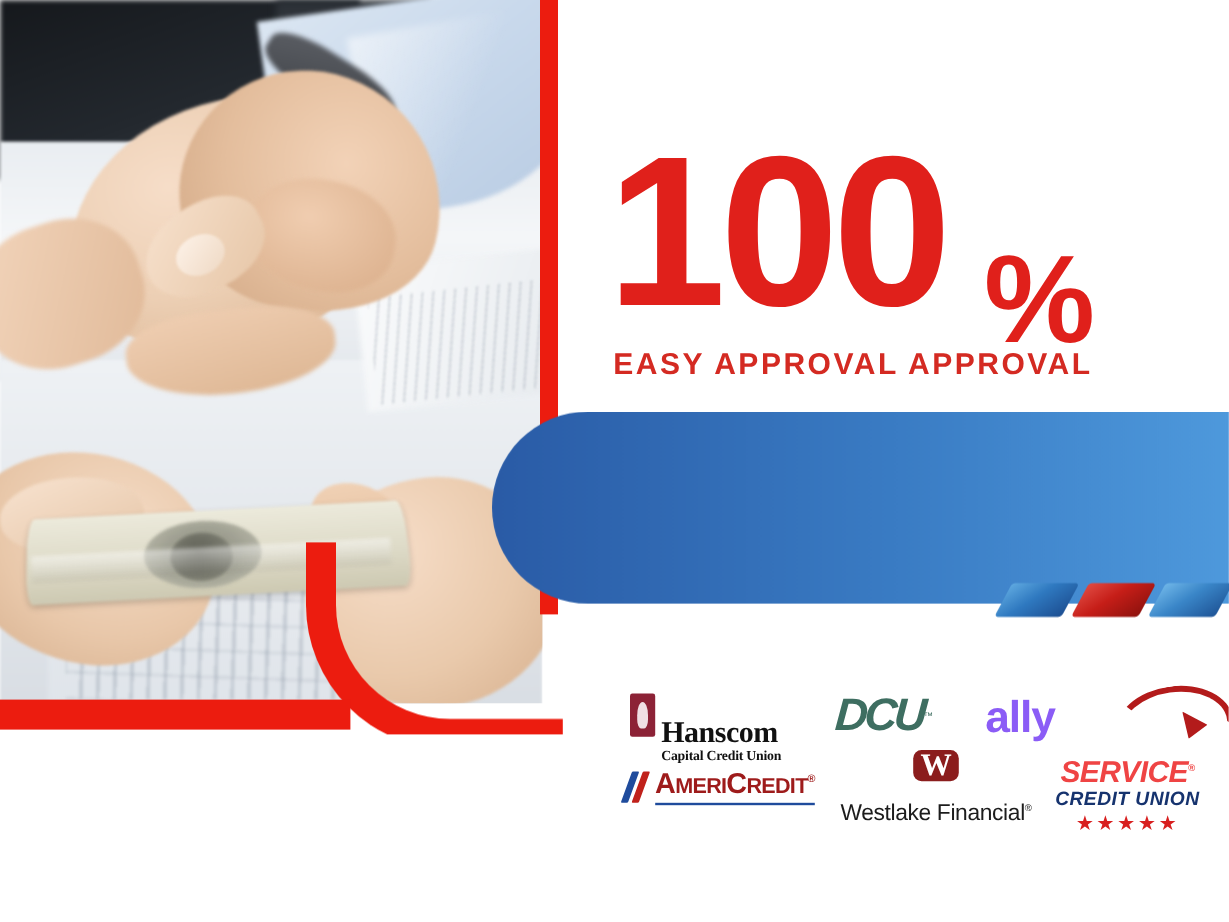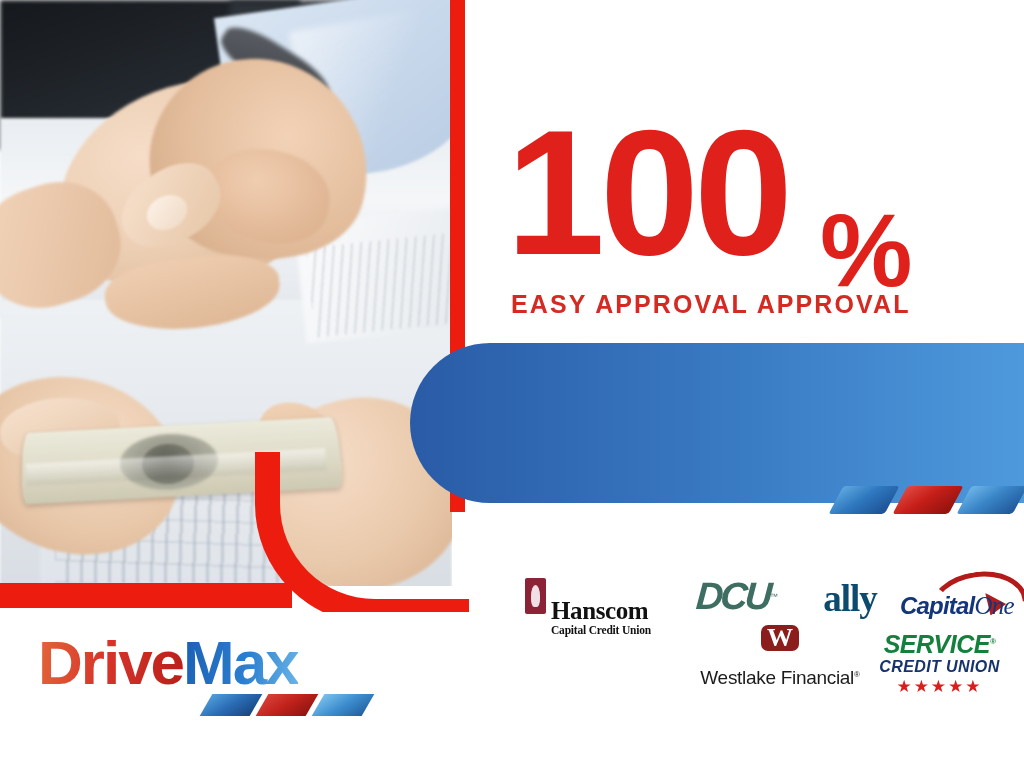--- a/index.html
+++ b/index.html
@@ -150,22 +150,22 @@
   .hans-2{font-family:"Liberation Serif",serif;font-size:11.5px;font-weight:bold;color:#111;margin-top:2px;letter-spacing:-.2px;}
 
   
   .dcu{left:182px;top:10px;width:110px;height:40px;}
   .dcu-txt{font-family:"Liberation Sans",sans-serif;font-size:38px;font-weight:bold;
     color:#3e6e61;letter-spacing:-3px;font-style:italic;transform:skewX(-4deg);}
   .dcu-tm{font-size:8px;vertical-align:super;color:#3e6e61;font-style:normal;}
 
   
   .ally{left:298px;top:12px;width:104px;height:40px;}
-  .ally-txt{font-family:Liberation Serif, serif;font-size:37px;font-weight:bold;
-    color:#0c4a6e;letter-spacing:-1px;}
+  .ally-txt{font-family:Liberation Sans, sans-serif;font-size:37px;font-weight:bold;
+    color:#8b5cf6;letter-spacing:-1px;}
 
   
   .capone{left:400px;top:4px;width:118px;height:52px;}
   .capone-inner{position:relative;width:118px;height:52px;}
   .capone-swoosh{position:absolute;left:28px;top:2px;width:88px;height:30px;
     border:5px solid transparent;border-top-color:#b31b1b;border-right-color:#b31b1b;
     border-radius:60% 60% 0 0/100% 100% 0 0;transform:rotate(-8deg);}
   .capone-tail{position:absolute;left:84px;top:24px;width:22px;height:22px;
     background:#b31b1b;clip-path:polygon(0 0,100% 40%,35% 100%);transform:rotate(6deg);}
   .capone-txt{position:absolute;left:0;top:22px;font-size:24px;font-weight:bold;font-style:italic;
@@ -188,21 +188,21 @@
   .westlake{left:200px;top:60px;width:160px;height:62px;flex-direction:column;}
   .wl-sq{width:38px;height:38px;background:#8b1d1d;border-radius:7px;
     display:flex;align-items:center;justify-content:center;}
   .wl-w{font-family:"Liberation Serif",serif;color:#fff;font-size:26px;font-weight:bold;line-height:1;}
   .wl-txt{font-family:"Liberation Sans",sans-serif;font-size:19px;color:#1c1c1c;margin-top:16px;letter-spacing:-.3px;}
   .wl-reg{font-size:8px;vertical-align:super;}
 
   
   .servicecu{left:372px;top:62px;width:135px;height:58px;flex-direction:column;align-items:center;}
   .sv-1{font-family:"Liberation Sans",sans-serif;font-size:25px;font-weight:bold;font-style:italic;
-    color:#15803d;letter-spacing:-.5px;line-height:1;margin-top:12px;}
+    color:#ef4444;letter-spacing:-.5px;line-height:1;margin-top:12px;}
   .sv-reg{font-size:8px;vertical-align:super;}
   .sv-2{font-family:"Liberation Sans",sans-serif;font-size:16px;font-weight:bold;font-style:italic;
     color:#16336e;letter-spacing:.4px;line-height:1;margin-top:2px;}
   .sv-stars{color:#d81f1f;font-size:17px;letter-spacing:2px;line-height:1;margin-top:3px;}
 </style>
 </head>
 <body>
 
 <div id="stage">
 
@@ -248,28 +248,20 @@
   <div class="sub-guarantee">EASY APPROVAL APPROVAL</div>
 
   <div class="banner"></div>
 
   <div class="chevrons">
     <div class="chev b1"></div>
     <div class="chev r"></div>
     <div class="chev b2"></div>
   </div>
 
-  <div class="logo">
-    <span class="logo-word logo-drive">Drive</span><span class="logo-word logo-max">Max</span>
-    <div class="logo-chevs">
-      <div class="lc l1"></div>
-      <div class="lc l2"></div>
-      <div class="lc l3"></div>
-    </div>
-  </div>
 
   <div class="logos">
 
     <div class="logo-cell hanscom">
       <div class="hans-emblem">
         <div class="hans-figure"></div>
       </div>
       <div class="hans-txt">
         <span class="hans-1">Hanscom</span>
         <span class="hans-2">Capital Credit Union</span>
@@ -282,24 +274,33 @@
     </div>
 
     <div class="logo-cell ally">
       <span class="ally-txt">ally</span>
     </div>
 
     <div class="logo-cell capone">
       <div class="capone-inner">
         <div class="capone-swoosh"></div>
         <div class="capone-tail"></div>
-        <div class="capone-txt"><span>Capital</span><span class="capone-one">One</span></div>
-      </div>
-    </div>
-
+      </div>
+    </div>
+
+    <div class="logo-cell americredit">
+      <div class="ac-slashes">
+        <span class="ac-s1"></span>
+          <span class="ac-s2"></span>
+      </div>
+      <div class="ac-txtwrap">
+        <span class="ac-txt"><span>A</span><span class="sm">MERI</span><span>C</span><span class="sm">REDIT</span><span class="ac-reg">®</span></span>
+        <div class="ac-rule"></div>
+      </div>
+    </div>
 
     <div class="logo-cell westlake">
       <div class="wl-sq">
         <span class="wl-w">W</span>
       </div>
       <span class="wl-txt"><span>Westlake Financial</span><span class="wl-reg">®</span></span>
     </div>
 
     <div class="logo-cell servicecu">
       <span class="sv-1"><span>SERVICE</span><span class="sv-reg">®</span></span>

